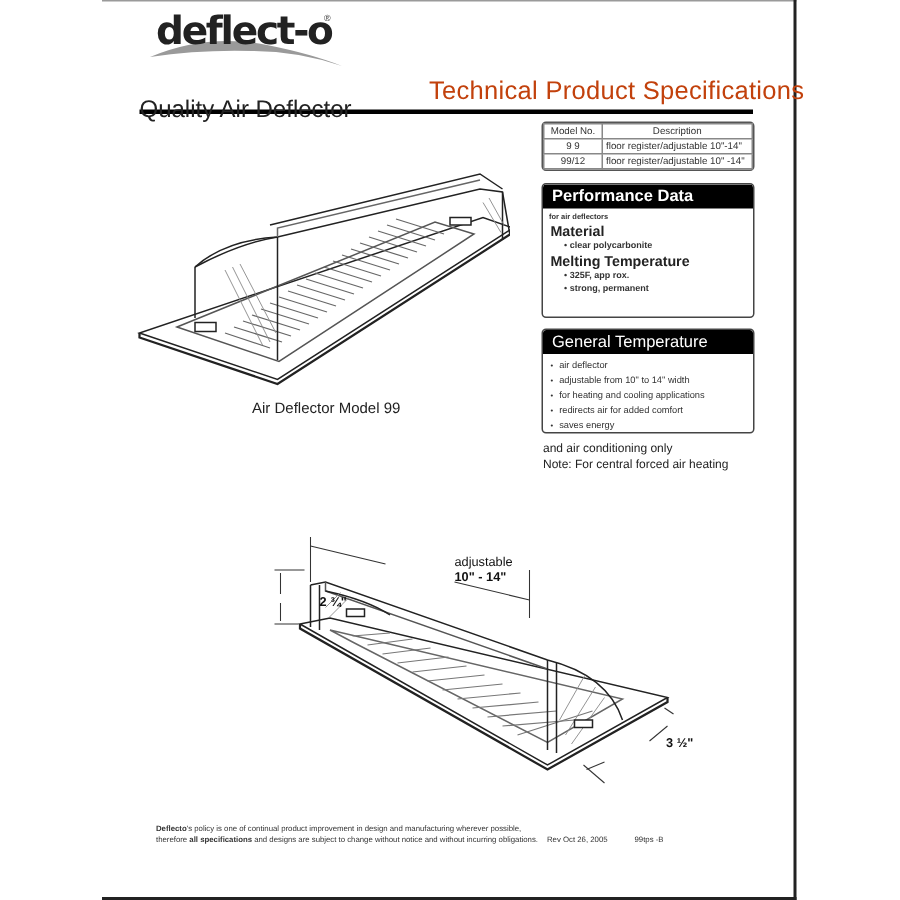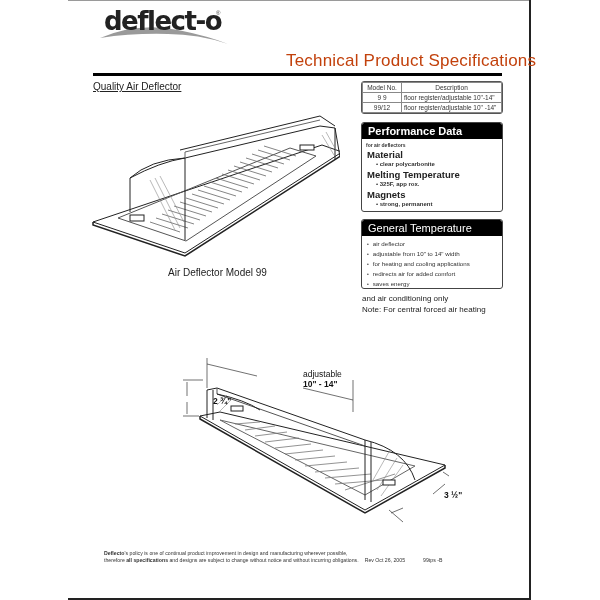--- a/index.html
+++ b/index.html
@@ -10,21 +10,21 @@
   .page-border-bottom { position: absolute; left: 68px; top: 598px; width: 463px; height: 2px; background: #222; }
 
   .logo { position: absolute; left: 98px; top: 0; width: 140px; height: 50px; }
   .logo-text { position: absolute; left: 6px; top: 6px; font-family: "DejaVu Sans", sans-serif; font-weight: bold; font-size: 26px; letter-spacing: -1.5px; color: #222; }
   .logo-reg { position: absolute; left: 118px; top: 10px; font-size: 6px; color: #444; }
 
   .title { position: absolute; left: 286px; top: 51px; font-size: 17px; color: #c2410c; letter-spacing: 0.2px; }
   .rule-left { position: absolute; left: 93px; top: 73px; width: 92px; height: 3px; background: #000; }
   .rule-right { position: absolute; left: 184px; top: 73px; width: 318px; height: 3px; background: #000; }
 
-  .subtitle { position: absolute; left: 93px; top: 81px; font-size: 10px; color: #222; text-decoration: underline; }
+  .subtitle { position: absolute; left: 93px; top: 65px; font-size: 16px; color: #222; }
 
   .model-table { position: absolute; left: 361px; top: 81px; width: 140px; border: 1px solid #555; border-radius: 3px; border-collapse: separate; font-size: 6.5px; color: #333; }
   .model-table table { border-collapse: collapse; width: 100%; }
   .model-table td, .model-table th { border: 0.5px solid #888; padding: 0 2px; height: 9px; font-weight: normal; text-align: center; }
   .model-table td.desc { text-align: left; }
   .model-table th.desc { text-align: center; }
 
   .panel { position: absolute; border: 1px solid #444; border-radius: 3px; overflow: hidden; background: #fff; }
   .panel-header { background: #000; color: #fff; font-size: 11px; padding: 1px 6px; height: 14px; line-height: 14px; border-radius: 2px 2px 0 0; }
   .perf { left: 361px; top: 122px; width: 140px; height: 88px; font-weight: bold; }
@@ -96,21 +96,20 @@
       </table>
   </div>
 
   <div class="panel perf">
     <div class="panel-header">Performance Data</div>
     <div class="note">for air deflectors</div>
     <div class="h">Material</div>
     <div class="v">• <span>clear polycarbonite</span></div>
     <div class="h">Melting Temperature</div>
     <div class="v">• <span>325F, app rox.</span></div>
-    <div class="h">Magnets</div>
     <div class="v">• <span>strong, permanent</span></div>
   </div>
 
   <div class="panel gen">
     <div class="panel-header">General Temperature</div>
     <ul>
       <li>air deflector</li>
       <li>adjustable from 10" to 14" width</li>
       <li>for heating and cooling applications</li>
       <li>redirects air for added comfort</li>

